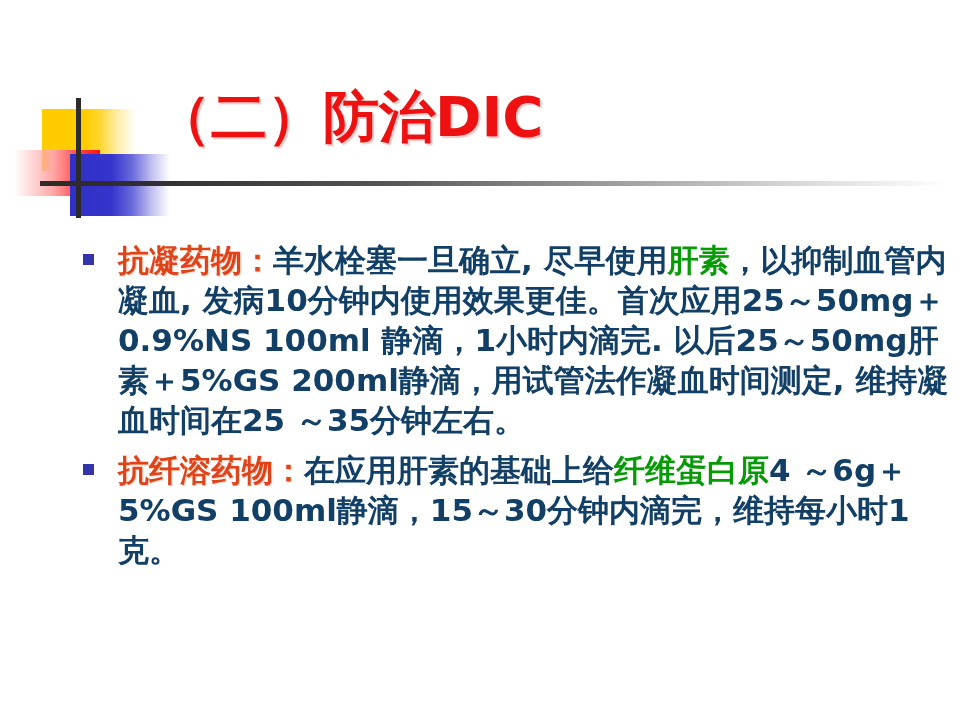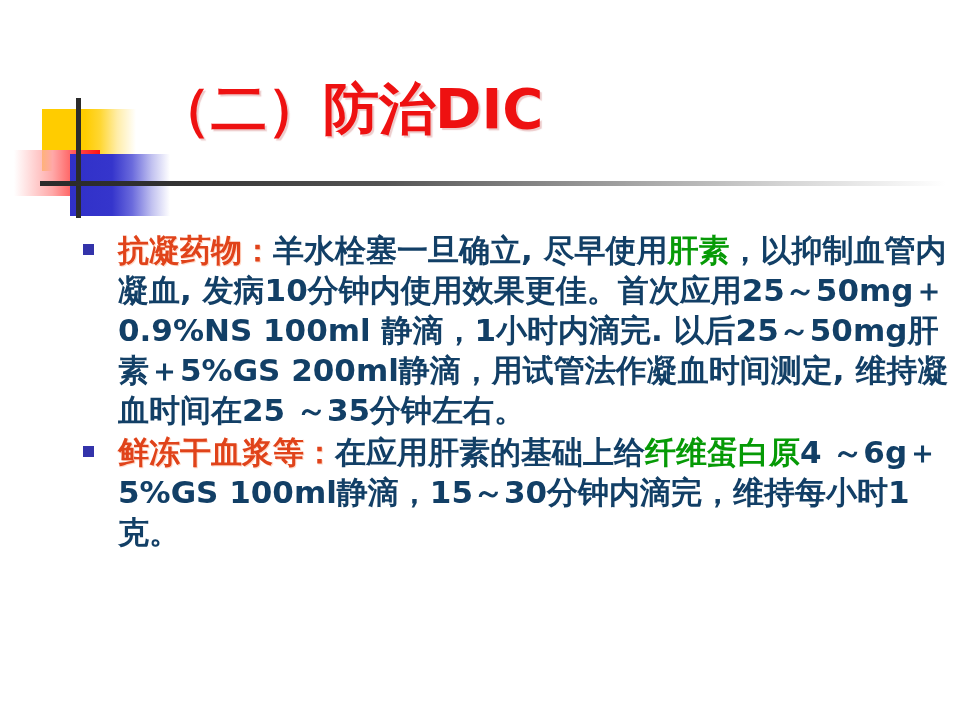--- a/index.html
+++ b/index.html
@@ -65,21 +65,21 @@
     top: 89px;
     width: 906px;
     height: 5px;
     background: linear-gradient(to right, #2b2b2b 0%, #2f2f2f 12%, #555555 38%, #9a9a9a 62%, #d4d4d4 82%, rgba(255,255,255,0) 100%);
   }
 
   
   #title {
     position: absolute;
     left: 155px;
-    top: 80px;
+    top: 88px;
     font-size: 56px;
     font-weight: bold;
     color: #EE1111;
     letter-spacing: 0px;
     line-height: 1.05;
     white-space: nowrap;
     text-shadow: 2px 2px 1px rgba(220,160,160,0.55);
   }
 
   
@@ -101,20 +101,21 @@
     height: 11px;
     background: #3333AA;
   }
   .para {
     font-size: 31px;
     line-height: 40px;
     color: #123F66;
     font-weight: bold;
     letter-spacing: 0px;
     text-align: left;
+    margin-top: 10px;
   }
   .hdr {
     color: #E0431A;
     font-weight: bold;
     text-shadow: 1px 1px 0px rgba(255,210,190,0.85);
   }
   .grn {
     color: #069A06;
     font-weight: bold;
   }
@@ -146,19 +147,19 @@
     <div class="bullet-row" id="b1">
       <span class="bullet-marker"></span>
       <div class="para">
         <span class="hdr">抗凝药物：</span><span class="blu">羊水栓塞一旦确立, 尽早使用</span><span class="grn">肝素</span><span class="blu">，以抑制血管内凝血, 发病10分钟内使用效果更佳。首次应用25～50mg＋0.9%NS  100ml  静滴，1小时内滴完. 以后25～50mg肝素＋5%GS  200ml静滴，用试管法作凝血时间测定, 维持凝血时间在25 ～35分钟左右。</span>
       </div>
     </div>
 
     <div class="bullet-row" id="b2">
       <span class="bullet-marker"></span>
       <div class="para">
-        <span class="hdr">鲜冻干血浆等：</span><span class="blu">在应用肝素的基础上给</span><span class="grn">纤维蛋白原</span><span class="blu">4 ～6g＋5%GS  100ml静滴，15～30分钟内滴完，维持每小时1克。</span>
+        <span class="hdr">抗纤溶药物：</span><span class="blu">在应用肝素的基础上给</span><span class="grn">纤维蛋白原</span><span class="blu">4 ～6g＋5%GS  100ml静滴，15～30分钟内滴完，维持每小时1克。</span>
       </div>
     </div>
 
 
   </div>
 </div>
 
 </body></html>

